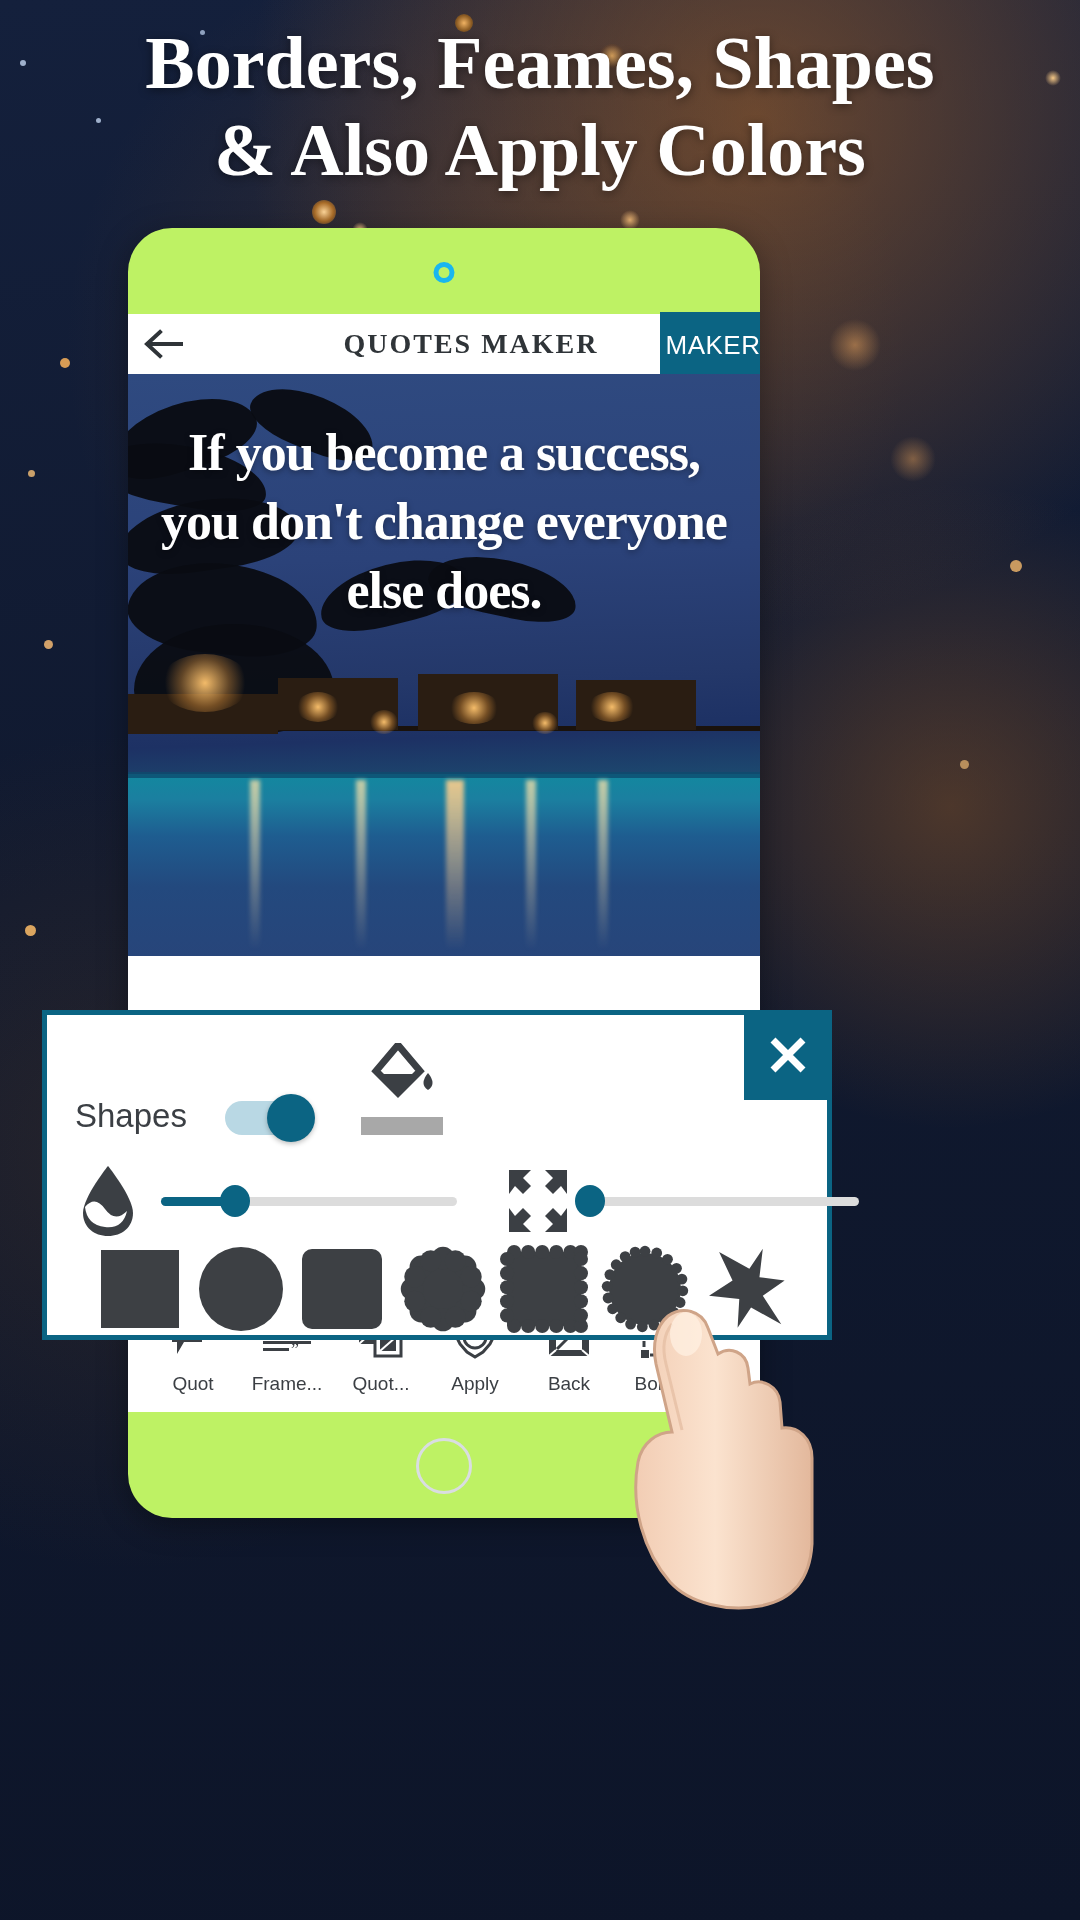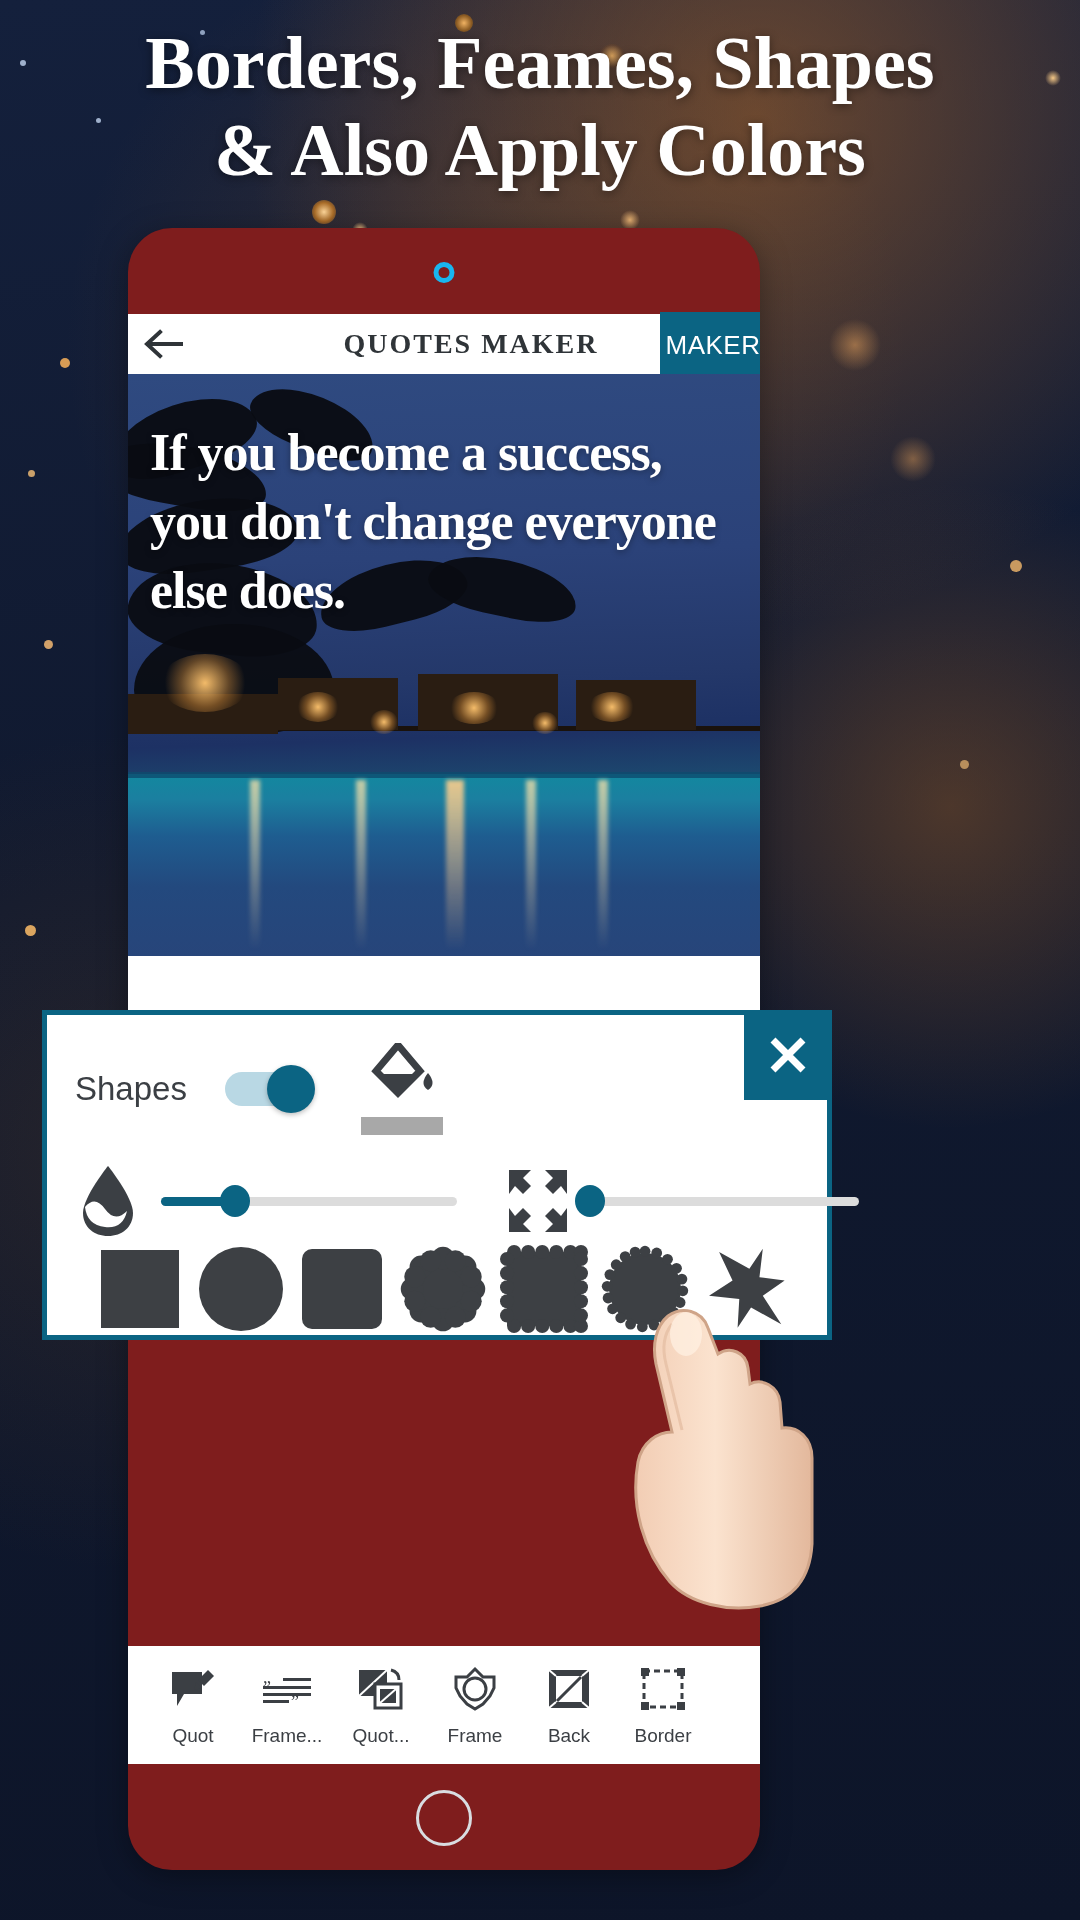--- a/index.html
+++ b/index.html
@@ -35,22 +35,22 @@
     letter-spacing:0px;
     text-shadow:0 2px 10px rgba(0,0,0,.45);
     z-index:6;
   }
   #headline .l2 { display:block; }
 
   
   #phone {
     position:absolute;
     left:128px; top:228px;
-    width:632px; height:1642px;
-    background:#7f1d1d;
+    width:632px; height:1290px;
+    background:#bef264;
     border-radius:44px;
     z-index:3;
     overflow:hidden;
     box-shadow:0 6px 30px rgba(0,0,0,.35);
   }
   #camera-dot {
     position:absolute; top:34px; left:50%; transform:translateX(-50%);
     width:21px; height:21px; border-radius:50%;
     border:5px solid #19b6ef;
     box-sizing:border-box;
@@ -121,20 +121,21 @@
     position:absolute; border-radius:50%;
     background:radial-gradient(circle,rgba(255,196,110,.95) 0%,rgba(255,170,70,.35) 45%,rgba(255,170,70,0) 75%);
   }
   #canvas .pier {
     position:absolute; left:0; right:0; top:352px; height:5px;
     background:#1a120c;
   }
 
   #quote-text {
     position:absolute; left:0; right:0; top:44px;
+    text-align:center;
     color:#ffffff;
     font-family:"Liberation Serif", serif;
     font-weight:700;
     font-size:52px;
     line-height:1.33;
     padding:0 22px;
     letter-spacing:-1px;
     text-shadow:0 2px 6px rgba(0,0,0,.35);
     z-index:4;
   }
@@ -175,21 +176,21 @@
     z-index:8;
   }
   #panel-close {
     position:absolute; right:-5px; top:-5px;
     width:88px; height:90px;
     background:#0b6483;
     display:flex; align-items:center; justify-content:center;
   }
   #panel-header {
     position:absolute; left:28px; top:28px;
-    display:flex; align-items:center; gap:38px;
+    display:flex; align-items:flex-end; gap:38px;
   }
   #shapes-label { font-size:33px; color:#3b3f44; }
   #shapes-toggle {
     width:86px; height:34px; border-radius:17px; background:#b9d8e4;
     position:relative;
   }
   #shapes-toggle .knob {
     position:absolute; right:-4px; top:-7px;
     width:48px; height:48px; border-radius:50%;
     background:#0b6483;
@@ -347,21 +348,21 @@
       <div class="lbl">Quot...</div>
     </div>
 
     <div class="nav-item">
       <div class="nav-icon">
         <svg width="50" height="46" viewBox="0 0 50 46">
           <path d="M25 3 L33 11 L44 11 L44 22 L40 30 L33 38 L25 43 L17 38 L10 30 L6 22 L6 11 L17 11 Z" fill="none" stroke="#3b3f44" stroke-width="3"></path>
           <circle cx="25" cy="23" r="11" fill="none" stroke="#3b3f44" stroke-width="3"></circle>
         </svg>
       </div>
-      <div class="lbl">Frame</div>
+      <div class="lbl">Apply</div>
     </div>
 
     <div class="nav-item">
       <div class="nav-icon">
         <svg width="48" height="46" viewBox="0 0 48 46">
           <rect x="4" y="4" width="40" height="38" fill="#3b3f44"></rect>
           <rect x="11" y="10" width="26" height="26" fill="#ffffff"></rect>
           <path d="M4 4 L11 10 M44 4 L37 10 M4 42 L11 36 M44 42 L37 36" stroke="#ffffff" stroke-width="2"></path>
           <path d="M12 35 L36 11" stroke="#3b3f44" stroke-width="3"></path>
         </svg>

